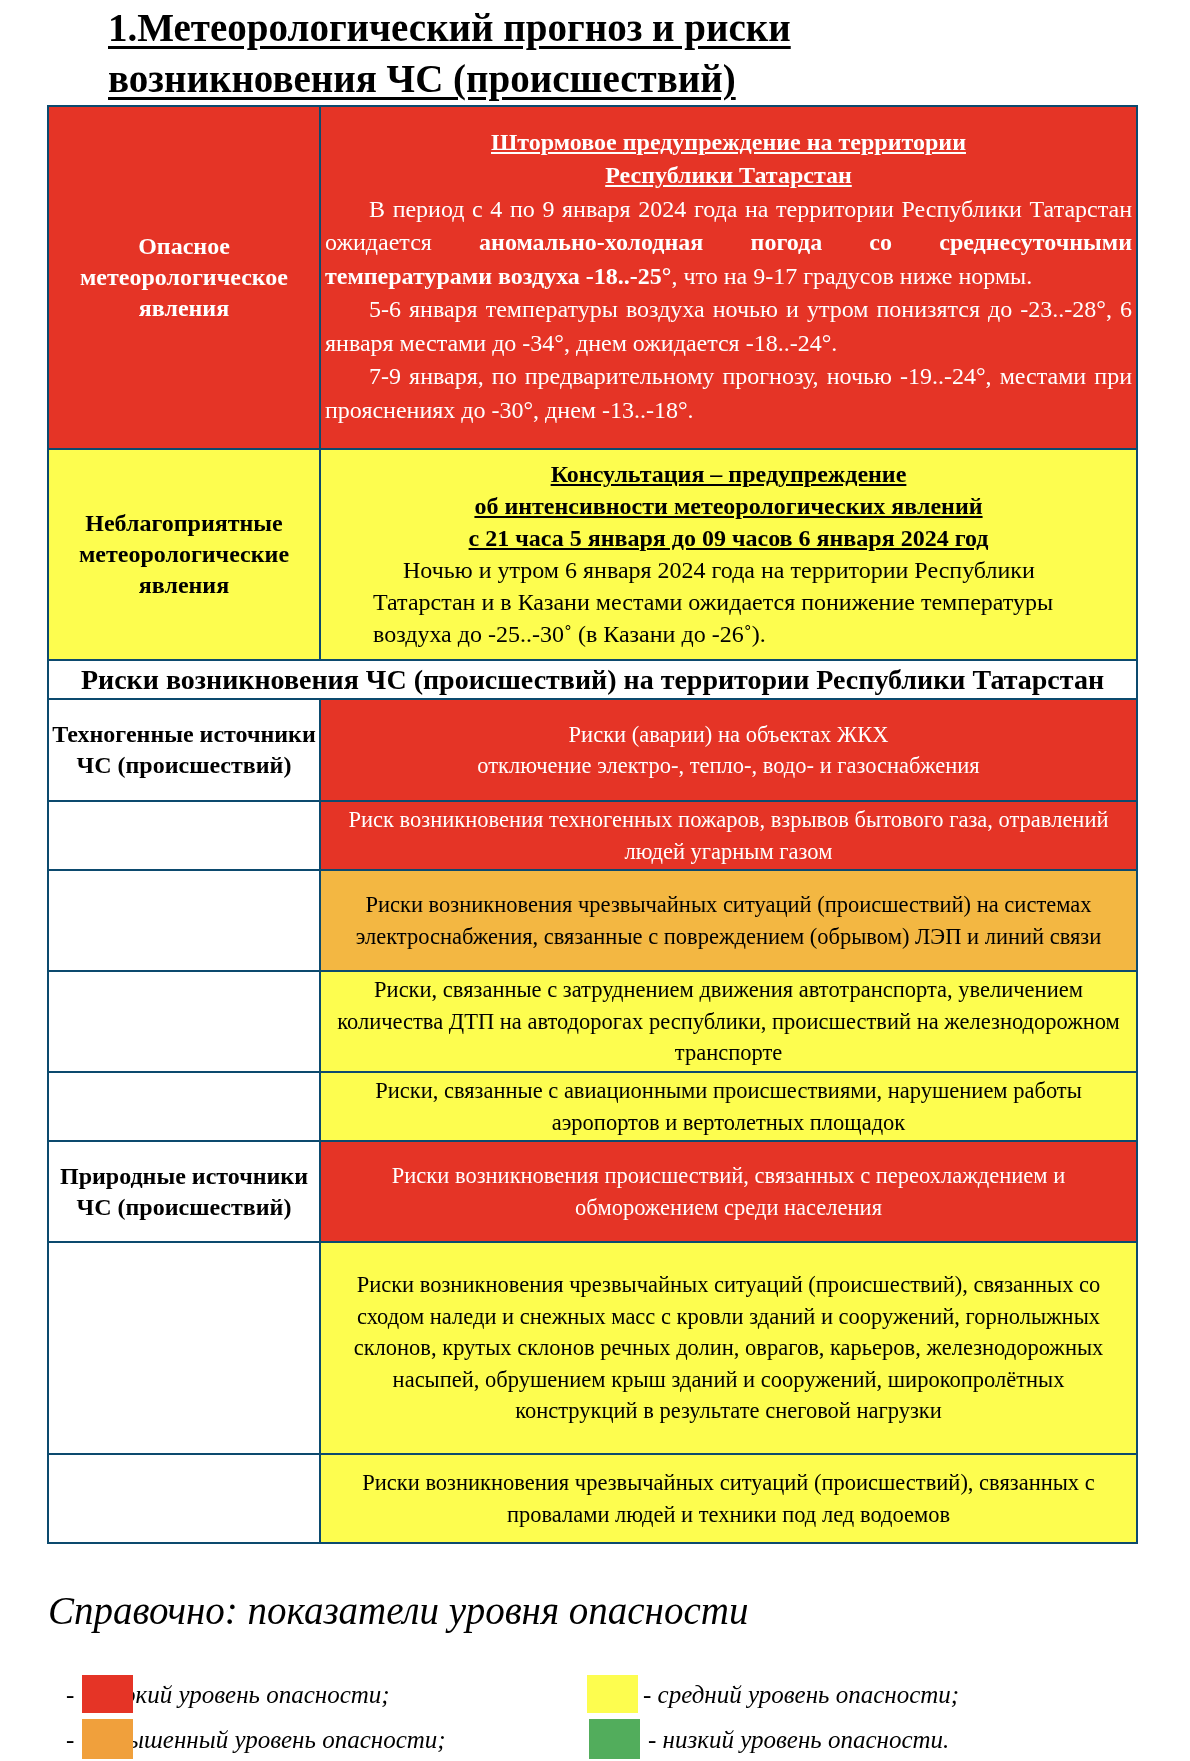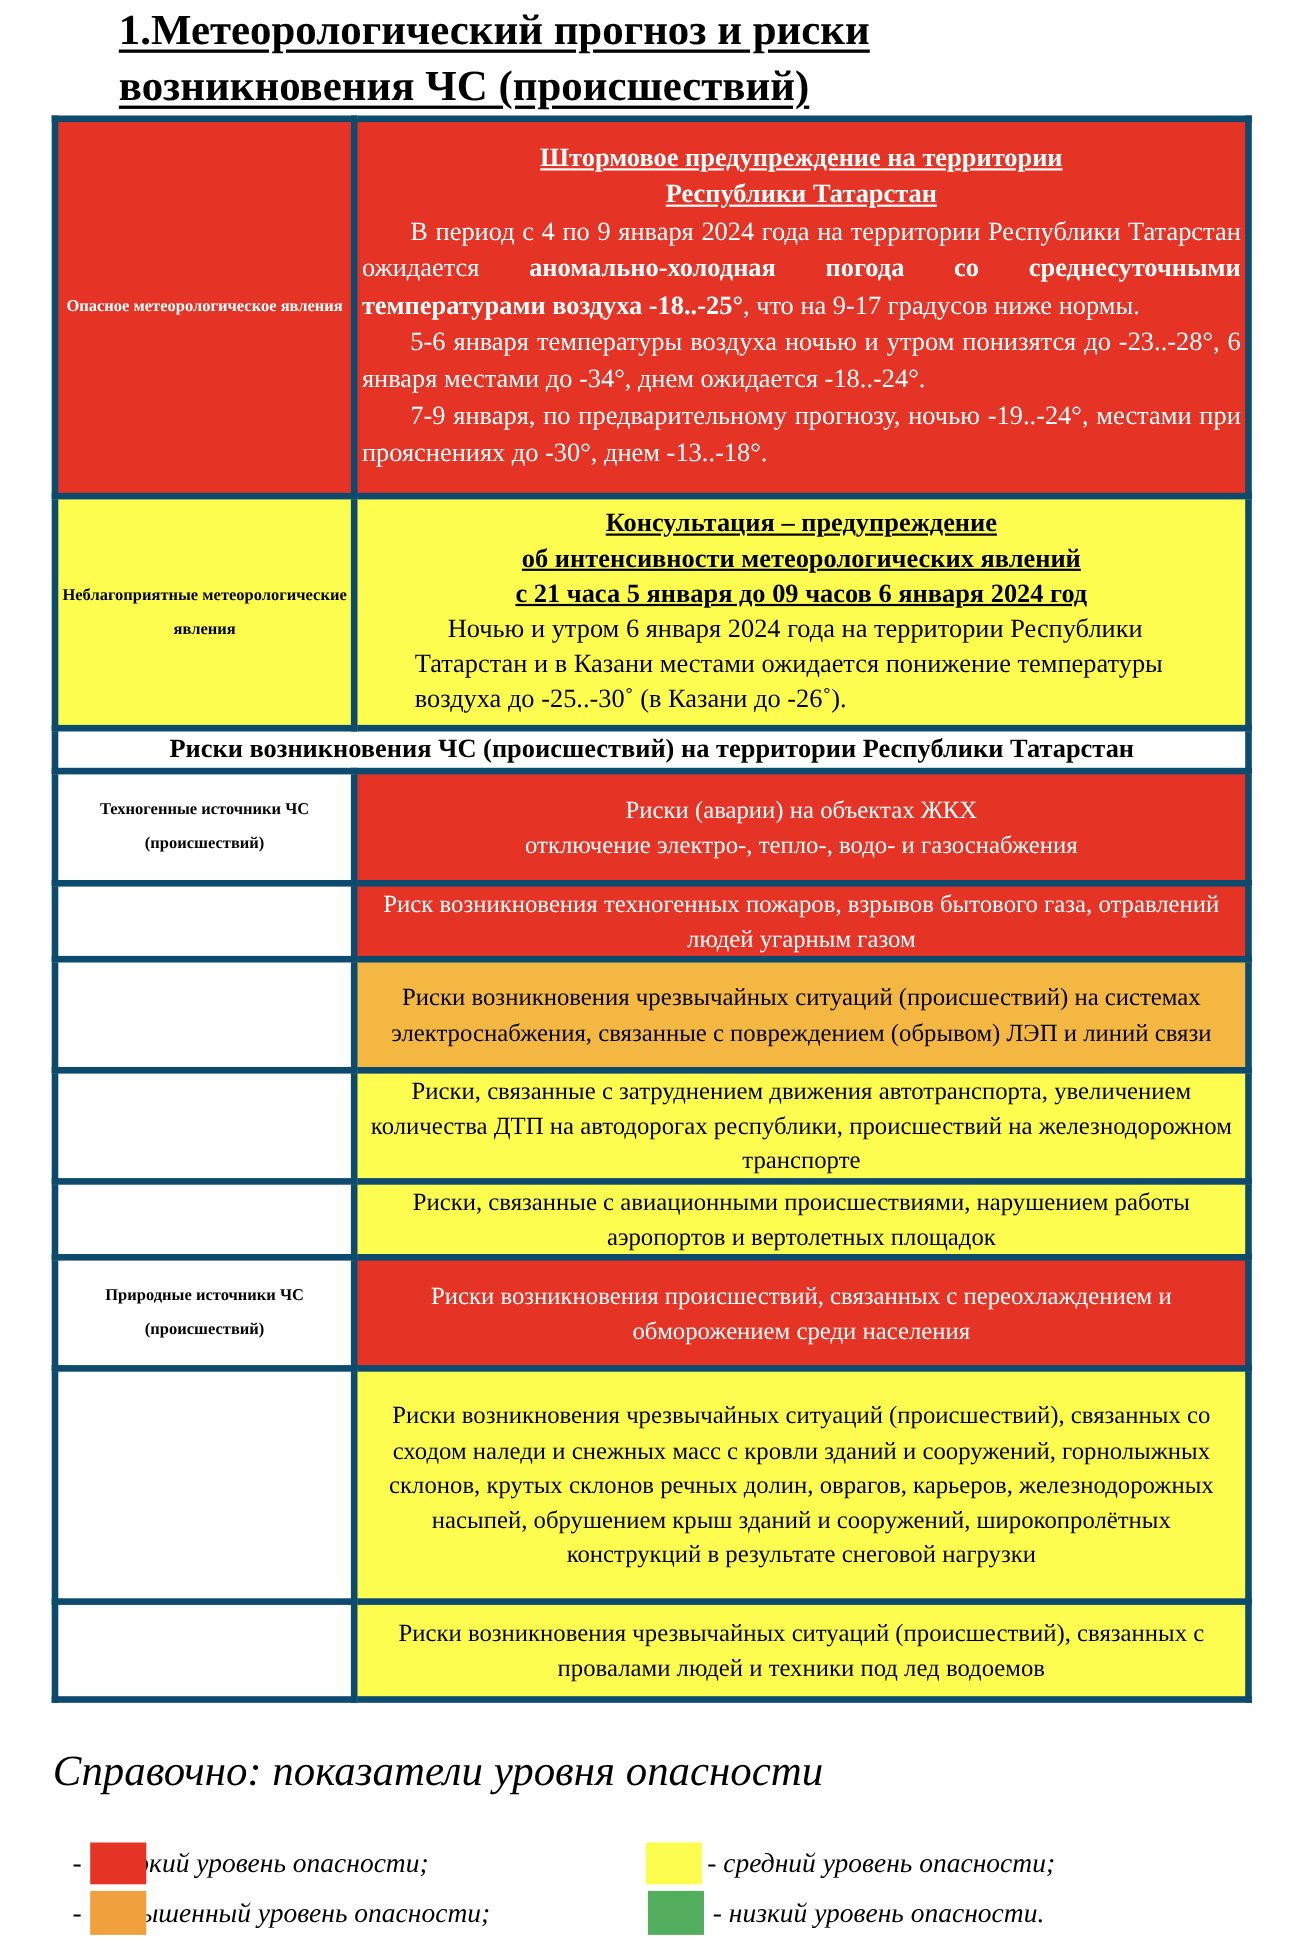--- a/index.html
+++ b/index.html
@@ -1,30 +1,30 @@
 <!DOCTYPE html>
 <html><head>
 <meta charset="utf-8">
 <style>
   html,body{margin:0;padding:0;background:#ffffff;}
   body{width:1190px;height:1761px;position:relative;overflow:hidden;font-family:"Liberation Serif","DejaVu Serif",serif;color:#000;}
   .title{position:absolute;left:108px;top:2px;width:1000px;font-size:39px;line-height:51px;font-weight:bold;text-decoration:underline;text-decoration-thickness:3px;text-underline-offset:5px;}
   table.main{position:absolute;left:47px;top:105px;width:1091px;border-collapse:collapse;table-layout:fixed;}
-  table.main td{border:6px solid #0c4a6e;padding:0;vertical-align:middle;}
-  td.lbl{width:270px;text-align:center;font-weight:bold;font-size:15px;line-height:31px;}
+  table.main td{border:2px solid #0c4a6e;padding:0;vertical-align:middle;}
+  td.lbl{width:270px;text-align:center;font-weight:bold;font-size:24px;line-height:31px;}
   td.red{background:#e53426;color:#fff;}
   td.yel{background:#fdfd4f;color:#000;}
   td.org{background:#f3b742;color:#000;}
   td.wht{background:#fff;color:#000;}
   .blk{font-size:24px;line-height:33.5px;padding:2px 4px 4px 4px;}
   .hd{text-align:center;font-weight:bold;text-decoration:underline;}
   .para{text-align:justify;text-indent:44px;}
   .para2{text-indent:30px;margin-left:48px;}
   .risk{text-align:center;font-size:22.5px;line-height:31.5px;padding:3px 8px;}
-  td.band{text-align:center;font-weight:bold;font-size:24px;line-height:33px;background:#fff;}
+  td.band{text-align:center;font-weight:bold;font-size:28px;line-height:33px;background:#fff;}
   .ref{position:absolute;left:48px;top:1588px;font-size:39px;font-style:italic;}
   .leg{position:absolute;font-size:25px;font-style:italic;line-height:30px;}
   .sw{position:absolute;width:50px;height:42px;}
 </style>
 </head>
 <body>
 
 <div class="title">
   <div>1.Метеорологический прогноз и риски</div>
   <div>возникновения ЧС (происшествий)</div>

